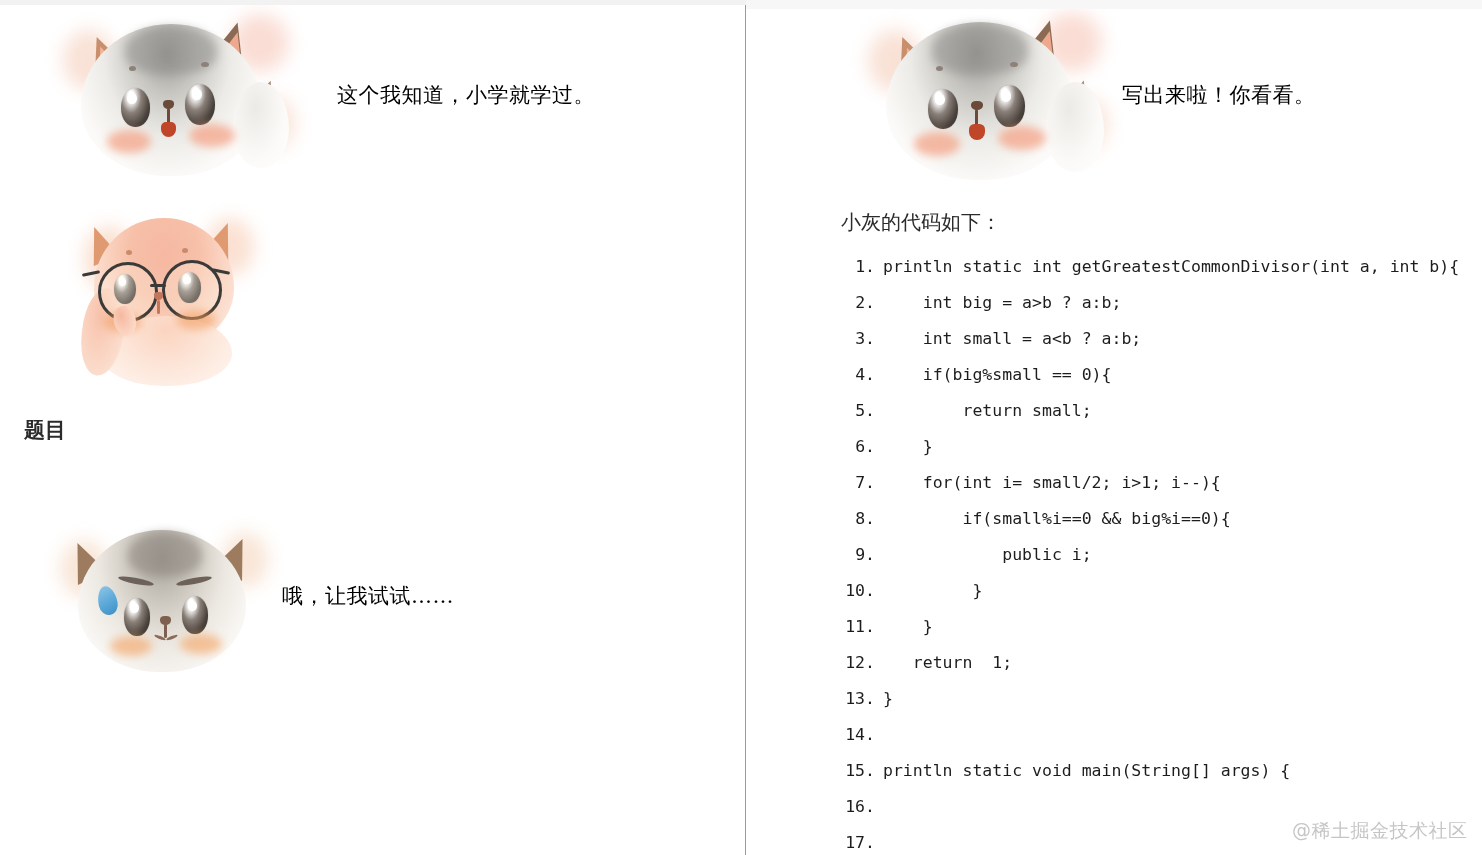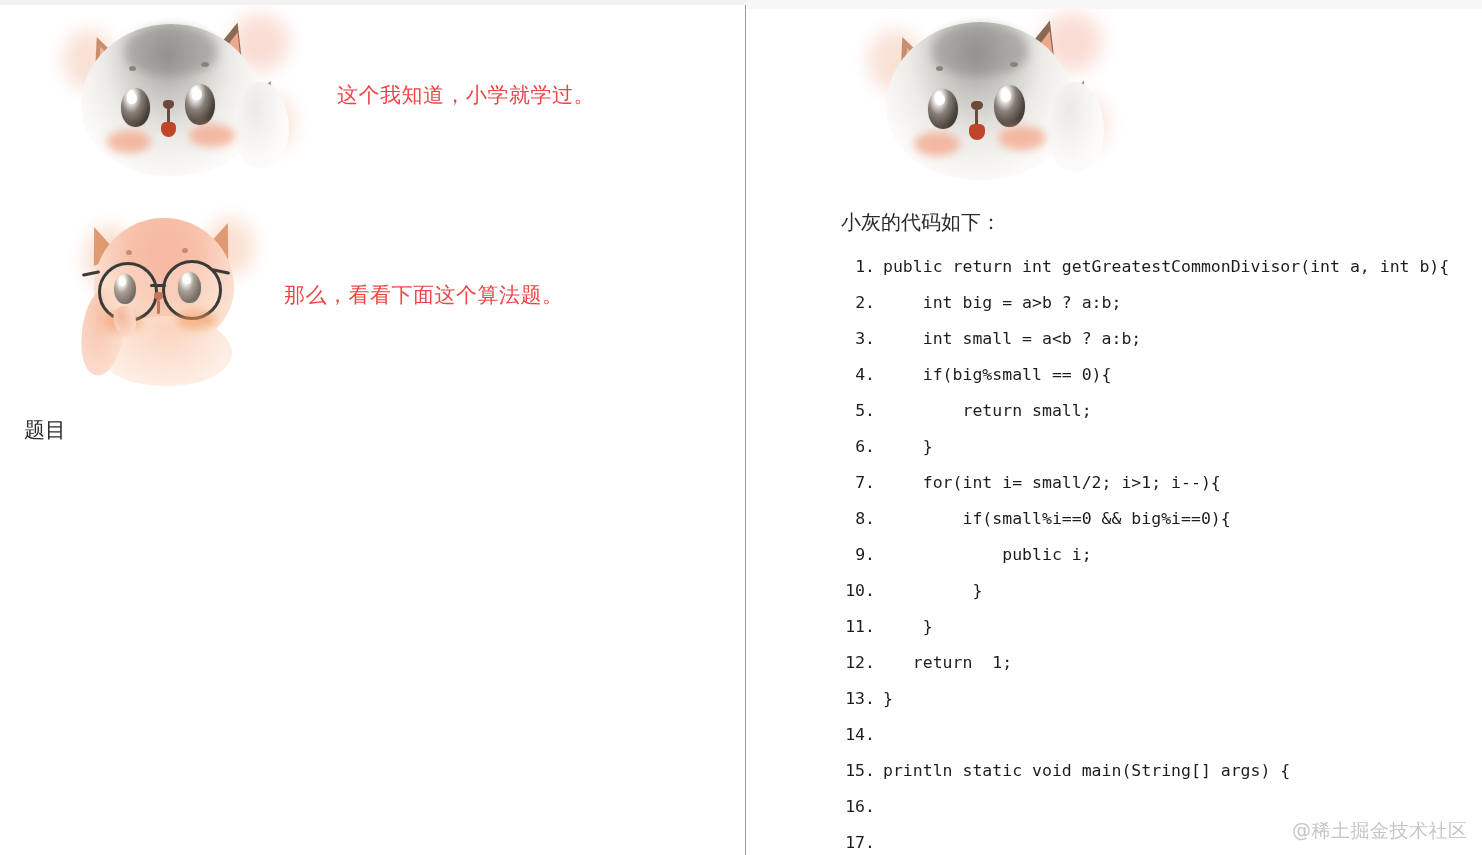--- a/index.html
+++ b/index.html
@@ -56,21 +56,21 @@
   }
   .col-right { width: 736px; }
 
   
   .char-row {
     position: absolute;
     display: flex;
     align-items: center;
   }
   .speech {
-    color: #ef4444;
+    color: #000000;
     font-size: 21px;
     line-height: 1.5;
     letter-spacing: 0.5px;
     white-space: nowrap;
     font-family: "DejaVu Serif", "Liberation Serif", serif;
   }
 
   
   .hamster {
     position: relative;
@@ -156,20 +156,21 @@
     background: #8d817a;
     border-radius: 50%;
   }
 
   
   .section-title {
     position: absolute;
     color: #2b2b2b;
     font-size: 21px;
     font-family: "DejaVu Serif", "Liberation Serif", serif;
+    font-weight: bold;
   }
   .body-text {
     position: absolute;
     color: #2b2b2b;
     font-size: 21px;
     letter-spacing: .3px;
     font-family: "DejaVu Serif", "Liberation Serif", serif;
     white-space: nowrap;
   }
 
@@ -299,26 +300,55 @@
 
         <div class="h-cheek" style="left:26px;  top:104px; width:38px; height:20px; background:#f09a5a; opacity:.55;"></div>
         <div class="h-cheek" style="left:98px;  top:102px; width:40px; height:20px; background:#f09a5a; opacity:.55;"></div>
 
         <div class="h-nose" style="left:76px; top:84px; width:9px;  height:8px; background:#c4765a;"></div>
         <div class="h-nose" style="left:79px; top:92px; width:3px;  height:14px; background:#c4765a; border-radius:2px;"></div>
 
         <div class="h-paw" style="left:36px; top:98px; width:22px; height:30px;
              background: radial-gradient(ellipse at 40% 30%, #f6b89f 0%, #fbd8c7 70%, #fff2ec 100%); transform:rotate(-18deg);"></div>
       </div>
-      <div class="speech" style="margin-left:26px;">那么，看看下面这个算法题。</div>
     </div>
 
     <div class="section-title" style="left:24px; top:416px;">题目</div>
 
 
+    <div class="char-row" style="left:56px; top:516px;">
+      <div class="hamster" style="width:214px;height:162px;">
+        <div class="glow" style="left:4px;  top:24px; width:48px; height:58px; background:#f3d1b6;"></div>
+        <div class="glow" style="left:166px;top:16px; width:46px; height:56px; background:#f3d1b6;"></div>
+
+        <div class="h-ear" style="left:12px; top:26px; border-left:18px solid transparent; border-right:14px solid transparent; border-bottom:38px solid #9d7b5e; transform:rotate(-26deg);"></div>
+        <div class="h-ear" style="left:164px;top:22px; border-left:14px solid transparent; border-right:18px solid transparent; border-bottom:38px solid #9d7b5e; transform:rotate(26deg);"></div>
+
+        <div class="h-body" style="left:22px; top:14px; width:168px; height:142px;
+             background: radial-gradient(ellipse at 50% 20%, #a7a29b 0%, #c9c4bb 24%, #ebe7e0 52%, #f9f7f4 78%, #ffffff 100%);"></div>
+        <div class="h-top-fur" style="left:72px; top:16px; width:74px; height:44px; background:#8d8780; opacity:.6;"></div>
+
+        <div class="h-brow" style="left:62px;  top:62px; width:36px; height:6px; transform:rotate(11deg);"></div>
+        <div class="h-brow" style="left:120px; top:62px; width:36px; height:6px; transform:rotate(-11deg);"></div>
+
+        <div class="h-tear" style="left:42px; top:70px; width:19px; height:29px;"></div>
+
+        <div class="h-eye" style="left:68px;  top:82px; width:26px; height:38px;"></div>
+        <div class="h-eye" style="left:126px; top:80px; width:26px; height:38px;"></div>
+
+        <div class="h-cheek" style="left:54px;  top:120px; width:42px; height:20px; background:#f4a566; opacity:.62;"></div>
+        <div class="h-cheek" style="left:124px; top:118px; width:42px; height:20px; background:#f4a566; opacity:.62;"></div>
+
+        <div class="h-nose" style="left:104px; top:100px; width:11px; height:9px; background:#7d6050;"></div>
+        <div class="h-nose" style="left:108px; top:108px; width:3px;  height:14px; background:#7d6050; border-radius:2px;"></div>
+        <div class="h-brow" style="left:98px;  top:120px; width:12px; height:3px; background:#8a6c5b; transform:rotate(22deg);"></div>
+        <div class="h-brow" style="left:110px; top:120px; width:12px; height:3px; background:#8a6c5b; transform:rotate(-22deg);"></div>
+      </div>
+      <div class="speech" style="margin-left:12px;">哦，让我试试……</div>
+    </div>
 
   </div>
 
   <div class="divider"></div>
 
   <div class="col col-right">
 
     <div class="char-row" style="left:114px; top:6px;">
       <div class="hamster" style="width:240px;height:180px;">
         <div class="glow" style="left:8px;  top:24px; width:54px; height:62px; background:#f4c9b4;"></div>
@@ -342,28 +372,29 @@
         <div class="h-eye" style="left:68px;  top:83px; width:30px; height:40px;"></div>
         <div class="h-eye" style="left:134px; top:79px; width:31px; height:42px;"></div>
 
         <div class="h-cheek" style="left:54px;  top:126px; width:46px; height:24px; background:#f4a285; opacity:.72;"></div>
         <div class="h-cheek" style="left:138px; top:120px; width:48px; height:24px; background:#f4a285; opacity:.72;"></div>
 
         <div class="h-nose" style="left:111px; top:95px;  width:12px; height:9px;"></div>
         <div class="h-nose" style="left:115px; top:103px; width:3px;  height:17px; border-radius:2px;"></div>
         <div class="h-mouth" style="left:109px; top:118px; width:16px; height:16px;"></div>
       </div>
+      <div class="speech" style="margin-left:22px;">写出来啦！你看看。</div>
     </div>
 
     <div class="code-heading" style="left:95px;">小灰的代码如下：</div>
 
     <ol class="code-list" style="left:95px;">
       <li class="code-line">
         <span class="code-num">1.</span>
-        <span class="code-txt">public return int getGreatestCommonDivisor(int a, int b){</span>
+        <span class="code-txt">println static int getGreatestCommonDivisor(int a, int b){</span>
       </li>
       <li class="code-line">
         <span class="code-num">2.</span>
         <span class="code-txt">    int big = a&gt;b ? a:b;</span>
       </li>
       <li class="code-line">
         <span class="code-num">3.</span>
         <span class="code-txt">    int small = a&lt;b ? a:b;</span>
       </li>
       <li class="code-line">

